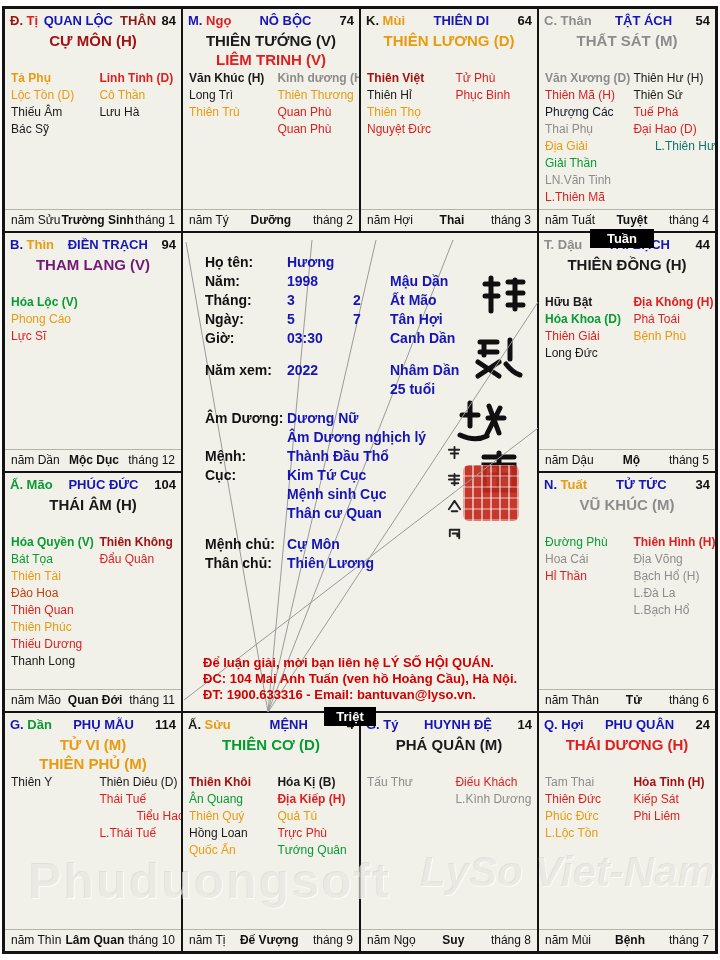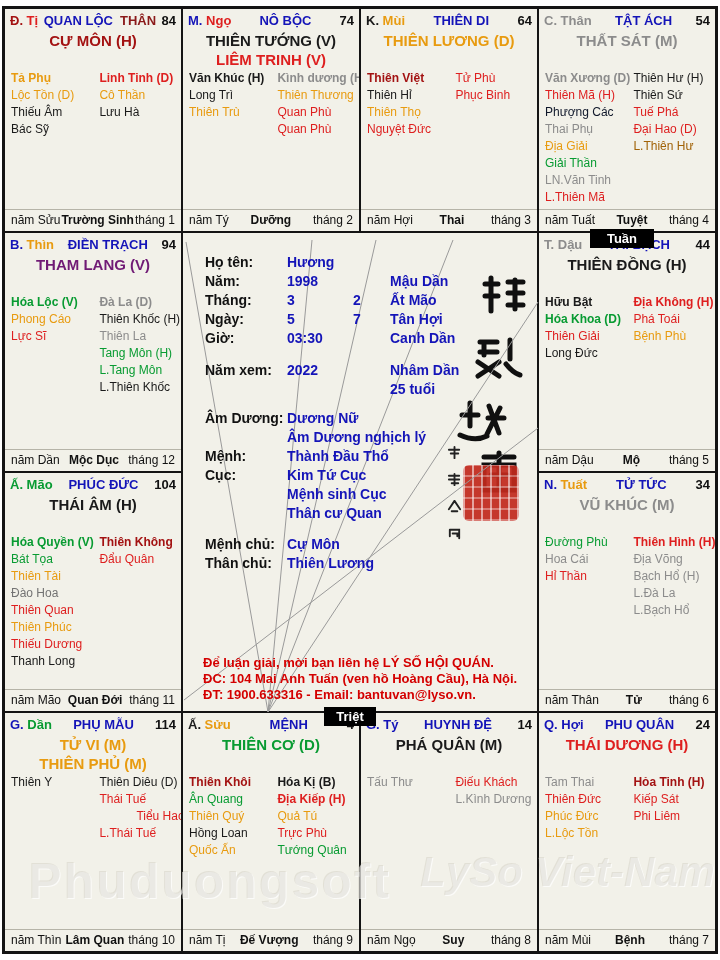--- a/index.html
+++ b/index.html
@@ -312,21 +312,21 @@
             <div class="star" style="color: rgb(232, 155, 16);">Địa Giải</div>
             <div class="star" style="color: rgb(8, 155, 50);">Giải Thần</div>
             <div class="star" style="color: rgb(140, 140, 140);">LN.Văn Tinh</div>
             <div class="star" style="color: rgb(222, 31, 31);">L.Thiên Mã</div>
           </div>
           <div class="col-r">
             <div class="star" style="color: rgb(26, 26, 26);">Thiên Hư (H)</div>
             <div class="star" style="color: rgb(26, 26, 26);">Thiên Sứ</div>
             <div class="star" style="color: rgb(222, 31, 31);">Tuế Phá</div>
             <div class="star" style="color: rgb(222, 31, 31);">Đại Hao (D)</div>
-            <div class="star" style="color: #a16207;">L.Thiên Hư</div>
+            <div class="star" style="color: #0f766e; text-align: right;">L.Thiên Hư</div>
           </div>
         </div>
         <div class="cell-footer">
           <span>năm Tuất</span>
           <span class="stage-label">Tuyệt</span>
           <span>tháng 4</span>
         </div>
       </div>
       <div class="cell" style="grid-area: 2 / 1;">
         <div class="cell-header">
@@ -335,28 +335,20 @@
           <span class="num">94</span>
         </div>
         <div class="main-stars">
           <div style="color: #701a75;">THAM LANG (V)</div>
         </div>
         <div class="star-cols">
           <div class="col-l">
             <div class="star" style="color: rgb(8, 155, 50); font-weight: bold;">Hóa Lộc (V)</div>
             <div class="star" style="color: rgb(232, 155, 16);">Phong Cáo</div>
             <div class="star" style="color: rgb(222, 31, 31);">Lực Sĩ</div>
-          </div>
-          <div class="col-r">
-            <div class="star" style="color: rgb(140, 140, 140); font-weight: bold;">Đà La (D)</div>
-            <div class="star" style="color: rgb(26, 26, 26);">Thiên Khốc (H)</div>
-            <div class="star" style="color: rgb(140, 140, 140);">Thiên La</div>
-            <div class="star" style="color: rgb(8, 155, 50);">Tang Môn (H)</div>
-            <div class="star" style="color: rgb(8, 155, 50);">L.Tang Môn</div>
-            <div class="star" style="color: rgb(26, 26, 26);">L.Thiên Khốc</div>
           </div>
         </div>
         <div class="cell-footer">
           <span>năm Dần</span>
           <span class="stage-label">Mộc Dục</span>
           <span>tháng 12</span>
         </div>
       </div>
       <div class="cell" style="grid-area: 2 / 4;">
         <div class="cell-header">
@@ -393,21 +385,21 @@
           <span class="num">104</span>
         </div>
         <div class="main-stars">
           <div style="color: rgb(26, 26, 26);">THÁI ÂM (H)</div>
         </div>
         <div class="star-cols">
           <div class="col-l">
             <div class="star" style="color: rgb(8, 155, 50); font-weight: bold;">Hóa Quyền (V)</div>
             <div class="star" style="color: rgb(8, 155, 50);">Bát Tọa</div>
             <div class="star" style="color: rgb(232, 155, 16);">Thiên Tài</div>
-            <div class="star" style="color: #737373;">Đào Hoa</div>
+            <div class="star" style="color: #c2410c;">Đào Hoa</div>
             <div class="star" style="color: rgb(222, 31, 31);">Thiên Quan</div>
             <div class="star" style="color: rgb(232, 155, 16);">Thiên Phúc</div>
             <div class="star" style="color: rgb(222, 31, 31);">Thiếu Dương</div>
             <div class="star" style="color: rgb(26, 26, 26);">Thanh Long</div>
           </div>
           <div class="col-r">
             <div class="star" style="color: rgb(163, 18, 18); font-weight: bold;">Thiên Không</div>
             <div class="star" style="color: rgb(222, 31, 31);">Đẩu Quân</div>
           </div>
         </div>

